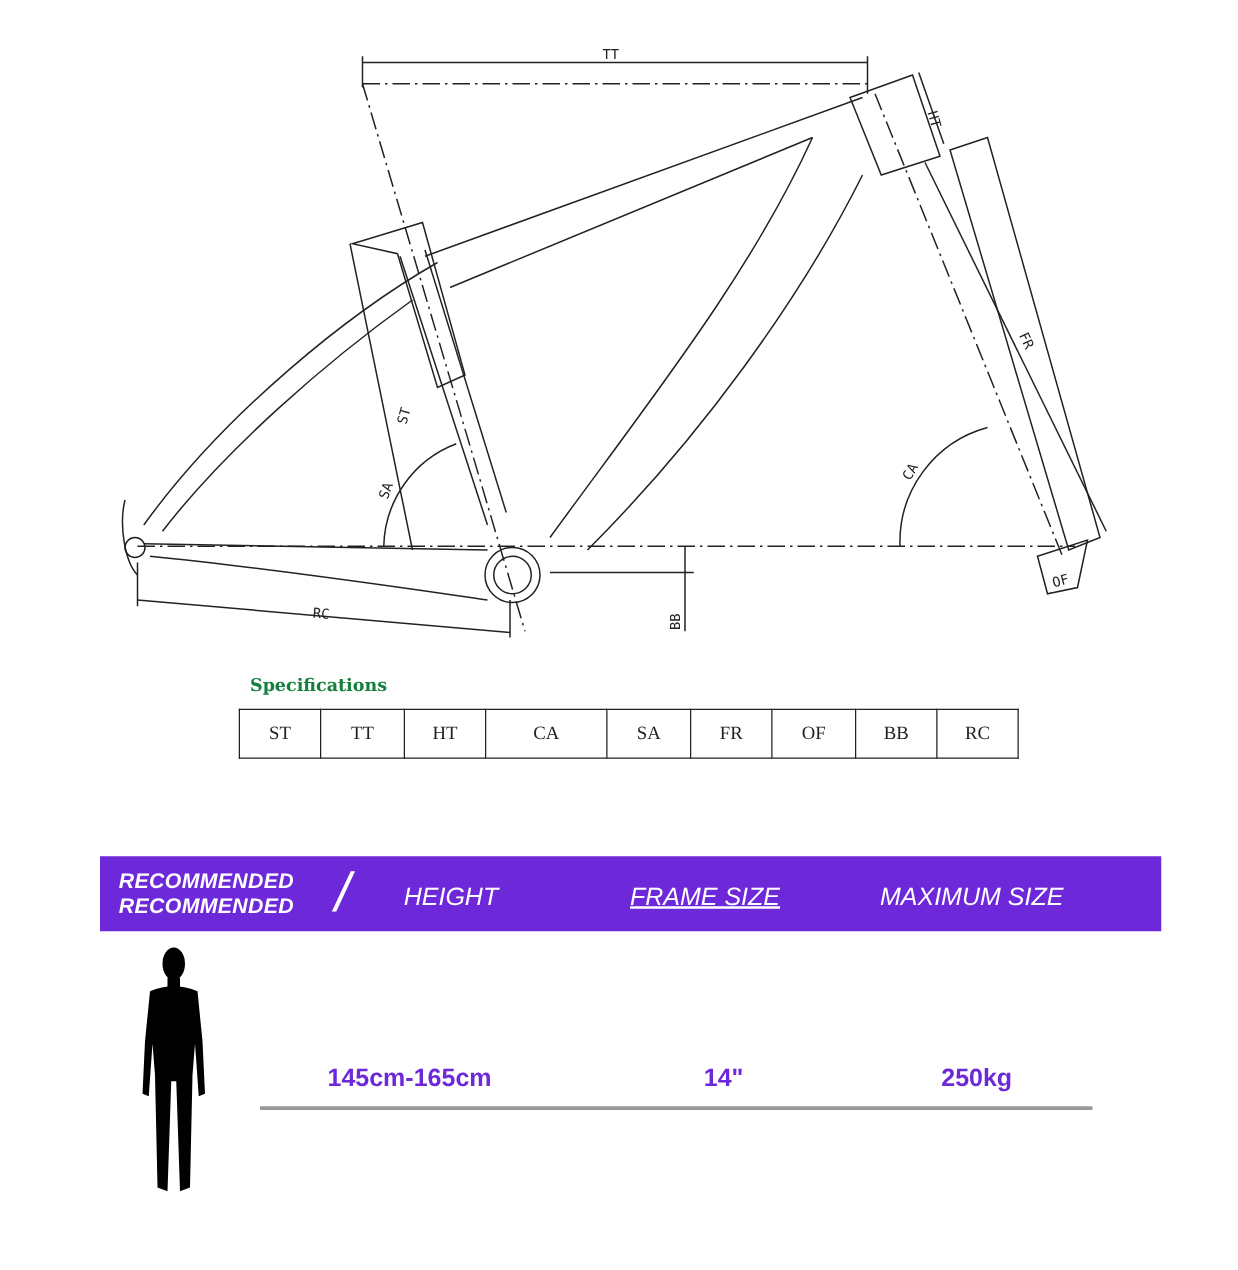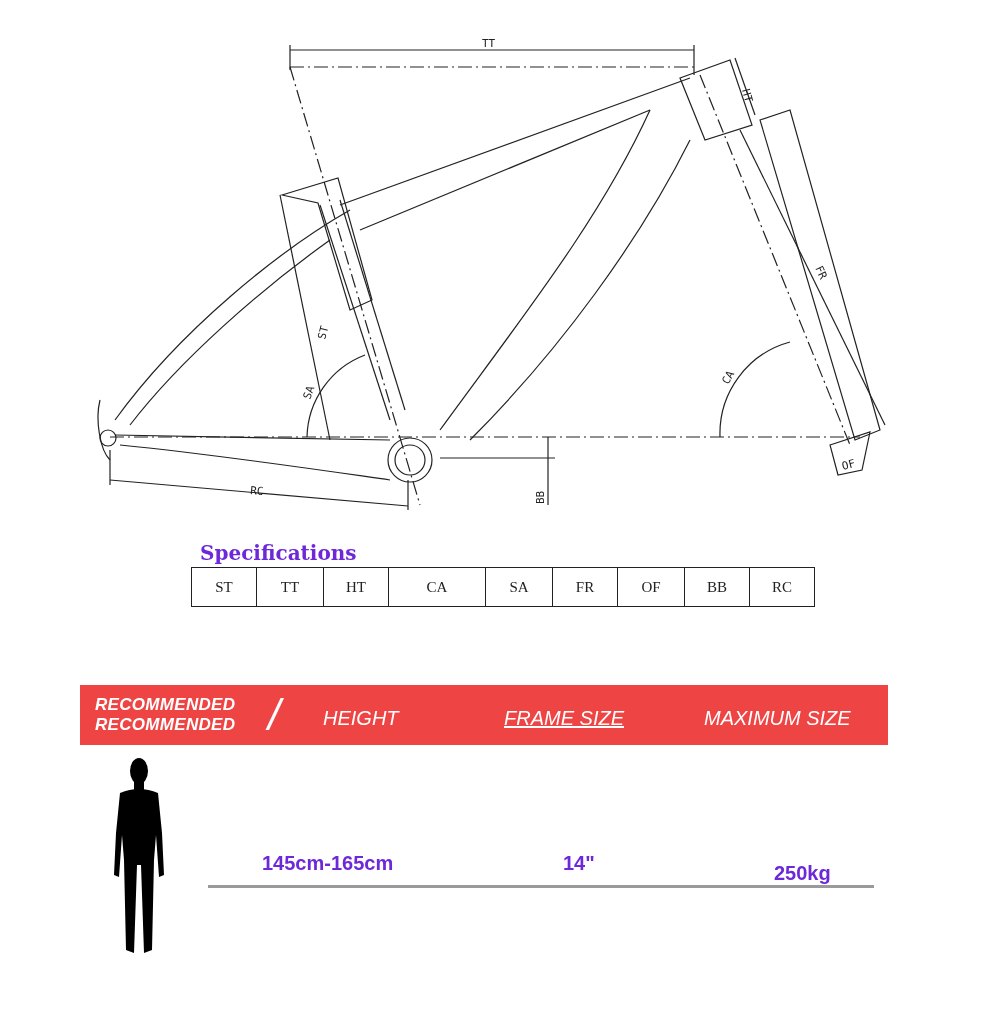--- a/index.html
+++ b/index.html
@@ -1,38 +1,38 @@
 <!DOCTYPE html>
 <html><head>
 <meta charset="utf-8">
 <style>
   html, body { margin: 0; padding: 0; background: #ffffff; }
   body { width: 990px; height: 1016px; position: relative; overflow: hidden; font-family: "Liberation Sans", sans-serif; }
   .diagram { position: absolute; left: 0; top: 0; width: 990px; height: 530px; }
   .diagram svg { width: 990px; height: 530px; display: block; }
   .dim-label { font-family: "DejaVu Sans Mono", monospace; font-size: 11px; fill: #222; }
 
-  .spec-title { position: absolute; left: 200px; top: 541px; font-family: "DejaVu Serif", serif; font-size: 20px; font-weight: bold; color: #6d28d9; }
+  .spec-title { position: absolute; left: 200px; top: 541px; font-family: "DejaVu Serif", serif; font-size: 14px; font-weight: bold; color: #15803d; }
   .spec-table { position: absolute; left: 191px; top: 567px; border-collapse: collapse; }
   .spec-table td { border: 1.5px solid #222; text-align: center; font-family: "Liberation Serif", serif; font-size: 15px; height: 38px; padding: 0; }
   .spec-table tr.head td { color: #222; }
 
-  .rec-bar { position: absolute; left: 80px; top: 685px; width: 808px; height: 60px; background: #ef4444; color: #fff; }
+  .rec-bar { position: absolute; left: 80px; top: 685px; width: 808px; height: 60px; background: #6d28d9; color: #fff; padding-left: 41px; }
   .rec-title { position: absolute; left: 15px; top: 10px; font-weight: bold; font-style: italic; font-size: 17px; line-height: 20px; letter-spacing: 0.3px; }
   .rec-slash { position: absolute; left: 188px; top: 6px; font-size: 44px; font-style: italic; font-weight: 300; line-height: 48px; }
   .rec-col { position: absolute; top: 22px; font-style: italic; font-size: 20px; }
   .rec-height { left: 243px; }
   .rec-frame { left: 424px; text-decoration: underline; }
   .rec-load { left: 624px; }
 
   .figure { position: absolute; left: 108px; top: 755px; width: 62px; height: 200px; }
   .vals { position: absolute; top: 852px; font-weight: bold; font-size: 20px; color: #6d28d9; }
   .v-height { left: 262px; }
   .v-frame { left: 563px; }
-  .v-load { left: 774px; margin-top: 10px; }
+  .v-load { left: 753px; }
   .rule { position: absolute; left: 208px; top: 885px; width: 666px; height: 3px; background: #9a9a9a; }
 </style>
 </head>
 <body>
 
 <div class="diagram">
   <svg viewBox="0 0 990 530" xmlns="http://www.w3.org/2000/svg">
     <g fill="none" stroke="#222" stroke-width="1.2">
 
       <line x1="290" y1="50" x2="694" y2="50"></line>

